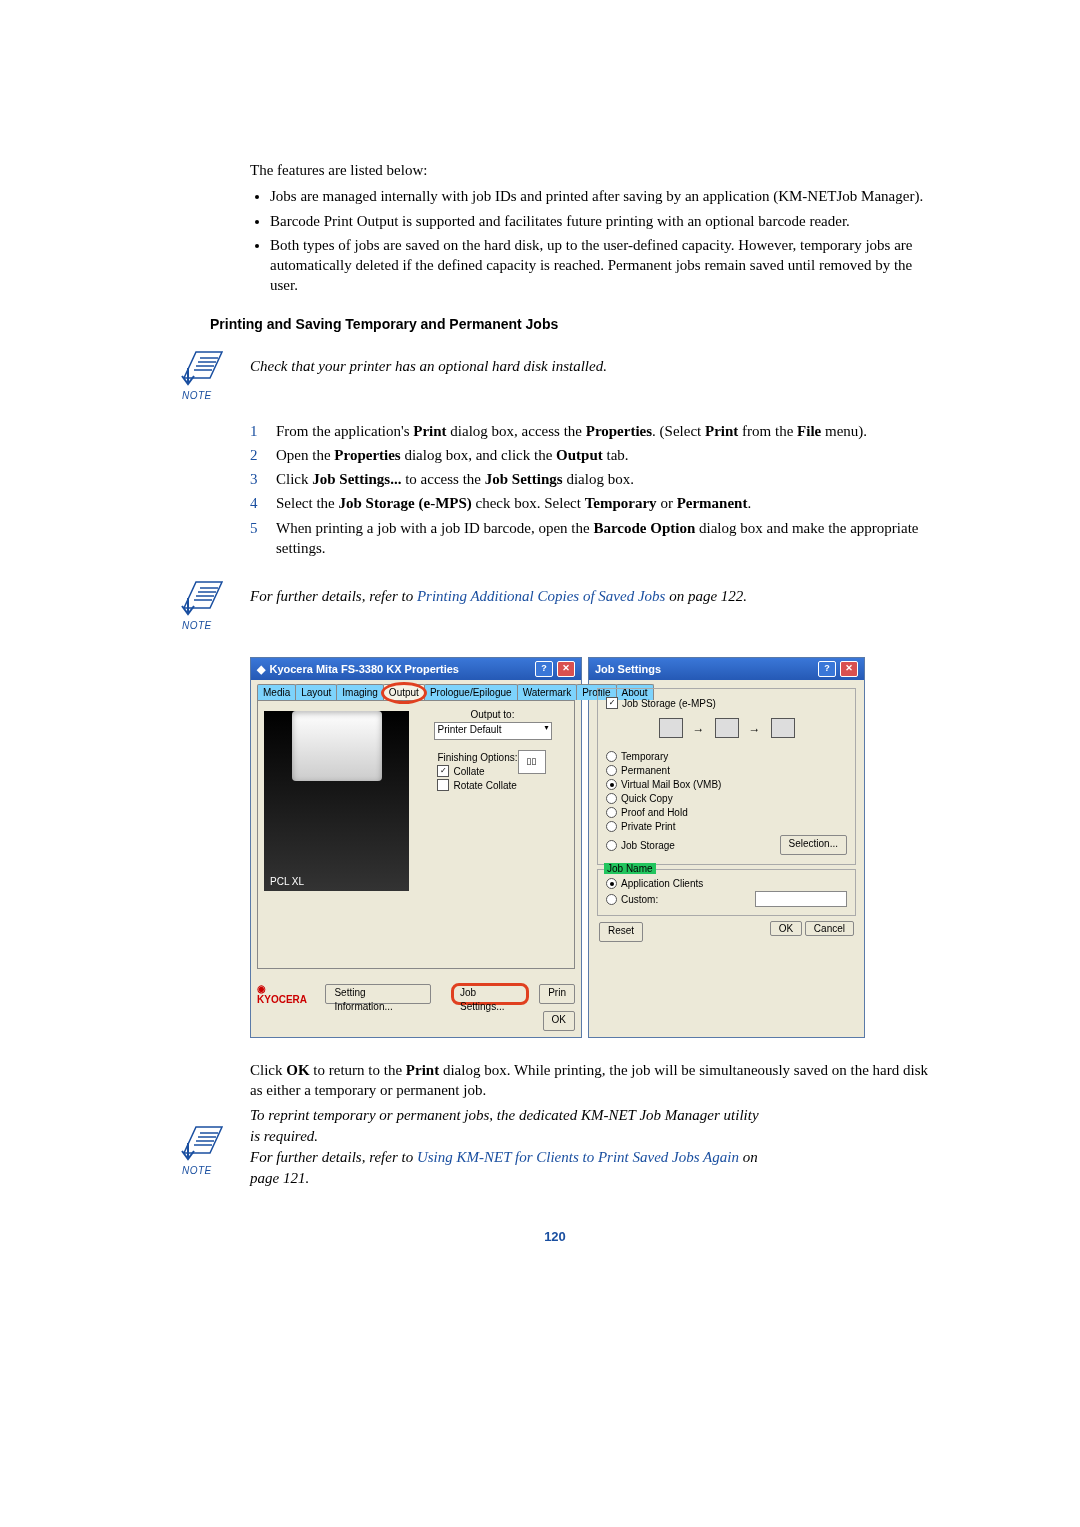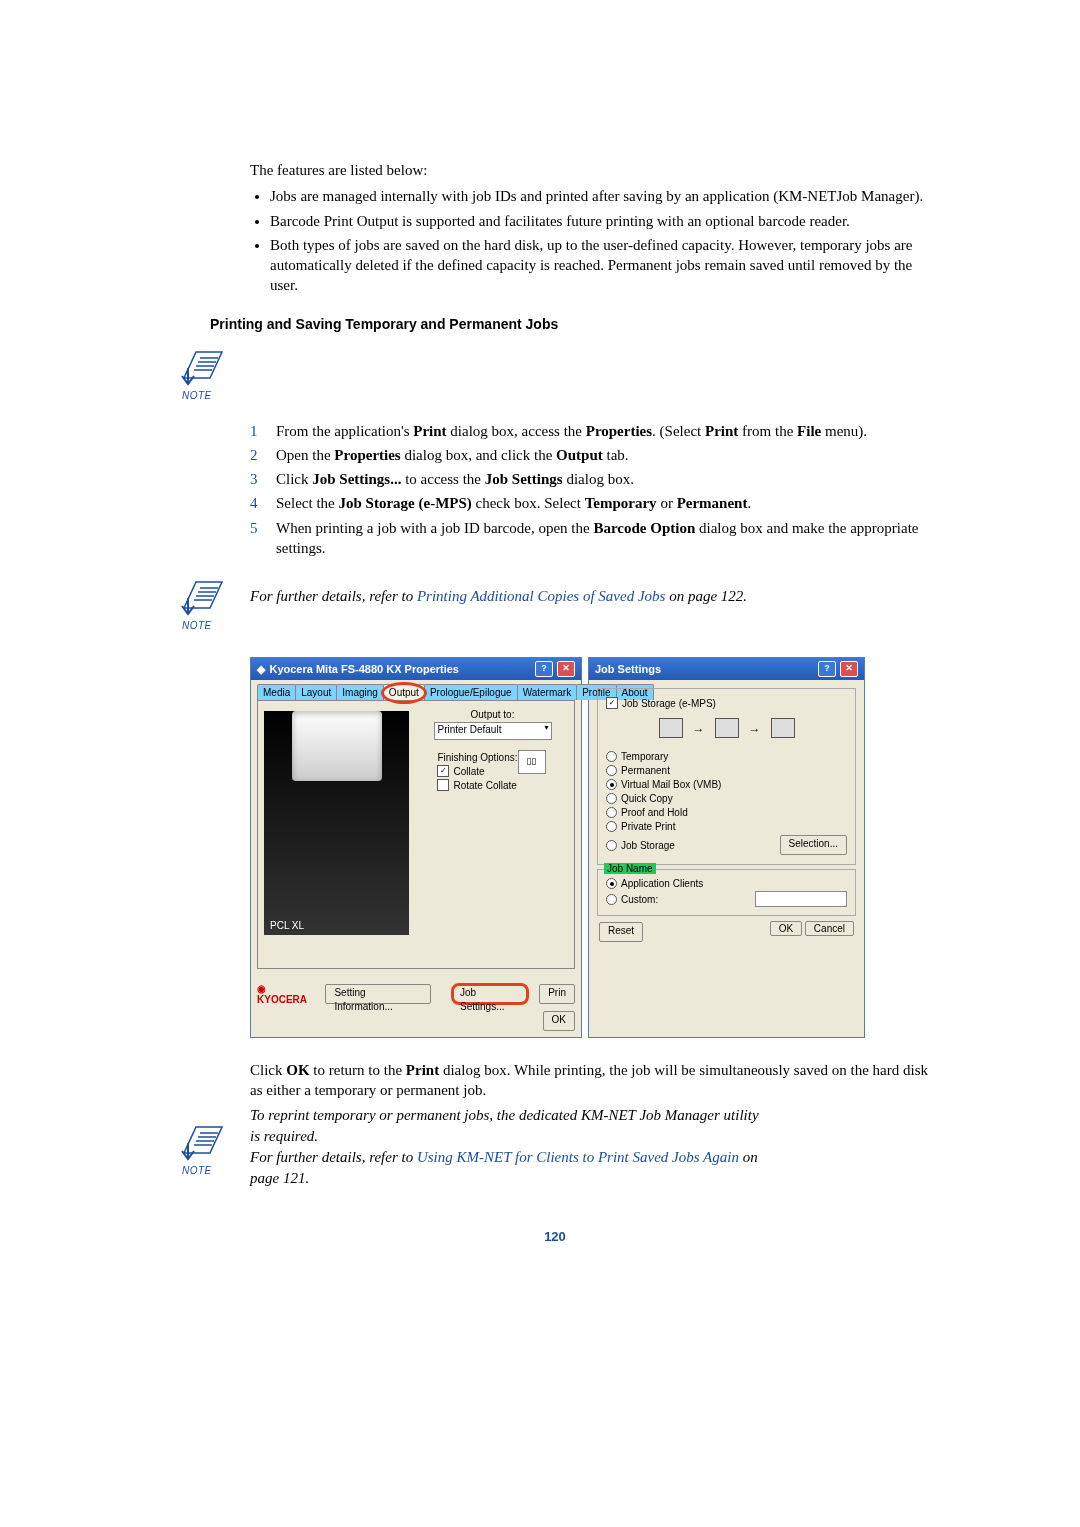--- a/index.html
+++ b/index.html
@@ -145,21 +145,21 @@
     border: 1px solid #888;
     border-top: none;
     background: #ece9d8;
     padding: 6px;
     height: 255px;
     display: flex;
     position: relative;
   }
   .printer-box {
     width: 145px;
-    height: 224px;
+    height: 180px;
     background: linear-gradient(180deg, #000, #333);
     margin-top: 4px;
     display: flex;
     flex-direction: column;
     align-items: center;
     justify-content: center;
     color: #fff;
     font-size: 10px;
   }
   .printer-img {
@@ -352,20 +352,21 @@
           <line x1="20" y1="12" x2="38" y2="12" stroke="#1a4fa0" stroke-width="1.5"></line>
           <line x1="18" y1="16" x2="36" y2="16" stroke="#1a4fa0" stroke-width="1.5"></line>
           <line x1="16" y1="20" x2="34" y2="20" stroke="#1a4fa0" stroke-width="1.5"></line>
           <line x1="14" y1="24" x2="32" y2="24" stroke="#1a4fa0" stroke-width="1.5"></line>
           <path d="M2,30 L8,38 L14,30" fill="none" stroke="#1a4fa0" stroke-width="2"></path>
           <line x1="8" y1="38" x2="8" y2="22" stroke="#1a4fa0" stroke-width="2"></line>
         </svg>
       </div>
       <div class="note-label">NOTE</div>
     </div>
+    <div class="note-text" style="margin-top:10px;">Check that your printer has an optional hard disk installed.</div>
   </div>
 
   <div class="steps">
     <div class="step-row">
       <div class="step-num">1</div>
       <div class="step-text">
         <span>From the application's </span><span class="bold">Print</span><span> dialog box, access the </span><span class="bold">Properties</span><span>. (Select </span><span class="bold">Print</span><span> from the </span><span class="bold">File</span><span> menu).</span>
       </div>
     </div>
     <div class="step-row">
@@ -412,21 +413,21 @@
     <div class="note-text" style="margin-top:10px;">
       <span>For further details, refer to </span><span class="link">Printing Additional Copies of Saved Jobs</span><span> on page 122.</span>
     </div>
   </div>
 
   <div class="screenshot-row">
 
     <div class="win-dialog dlg1">
       <div class="titlebar small">
         <span>◆</span>
-        <span>Kyocera Mita FS-4880 KX Properties</span>
+        <span>Kyocera Mita FS-3380 KX Properties</span>
         <span class="titlebar-spacer"></span>
         <span class="titlebtn blue">?</span>
         <span class="titlebtn">✕</span>
       </div>
       <div class="win-body">
         <div class="tabstrip">
           <div class="tab">Media</div>
           <div class="tab">Layout</div>
           <div class="tab">Imaging</div>
           <div class="tab active marked">Output</div>

